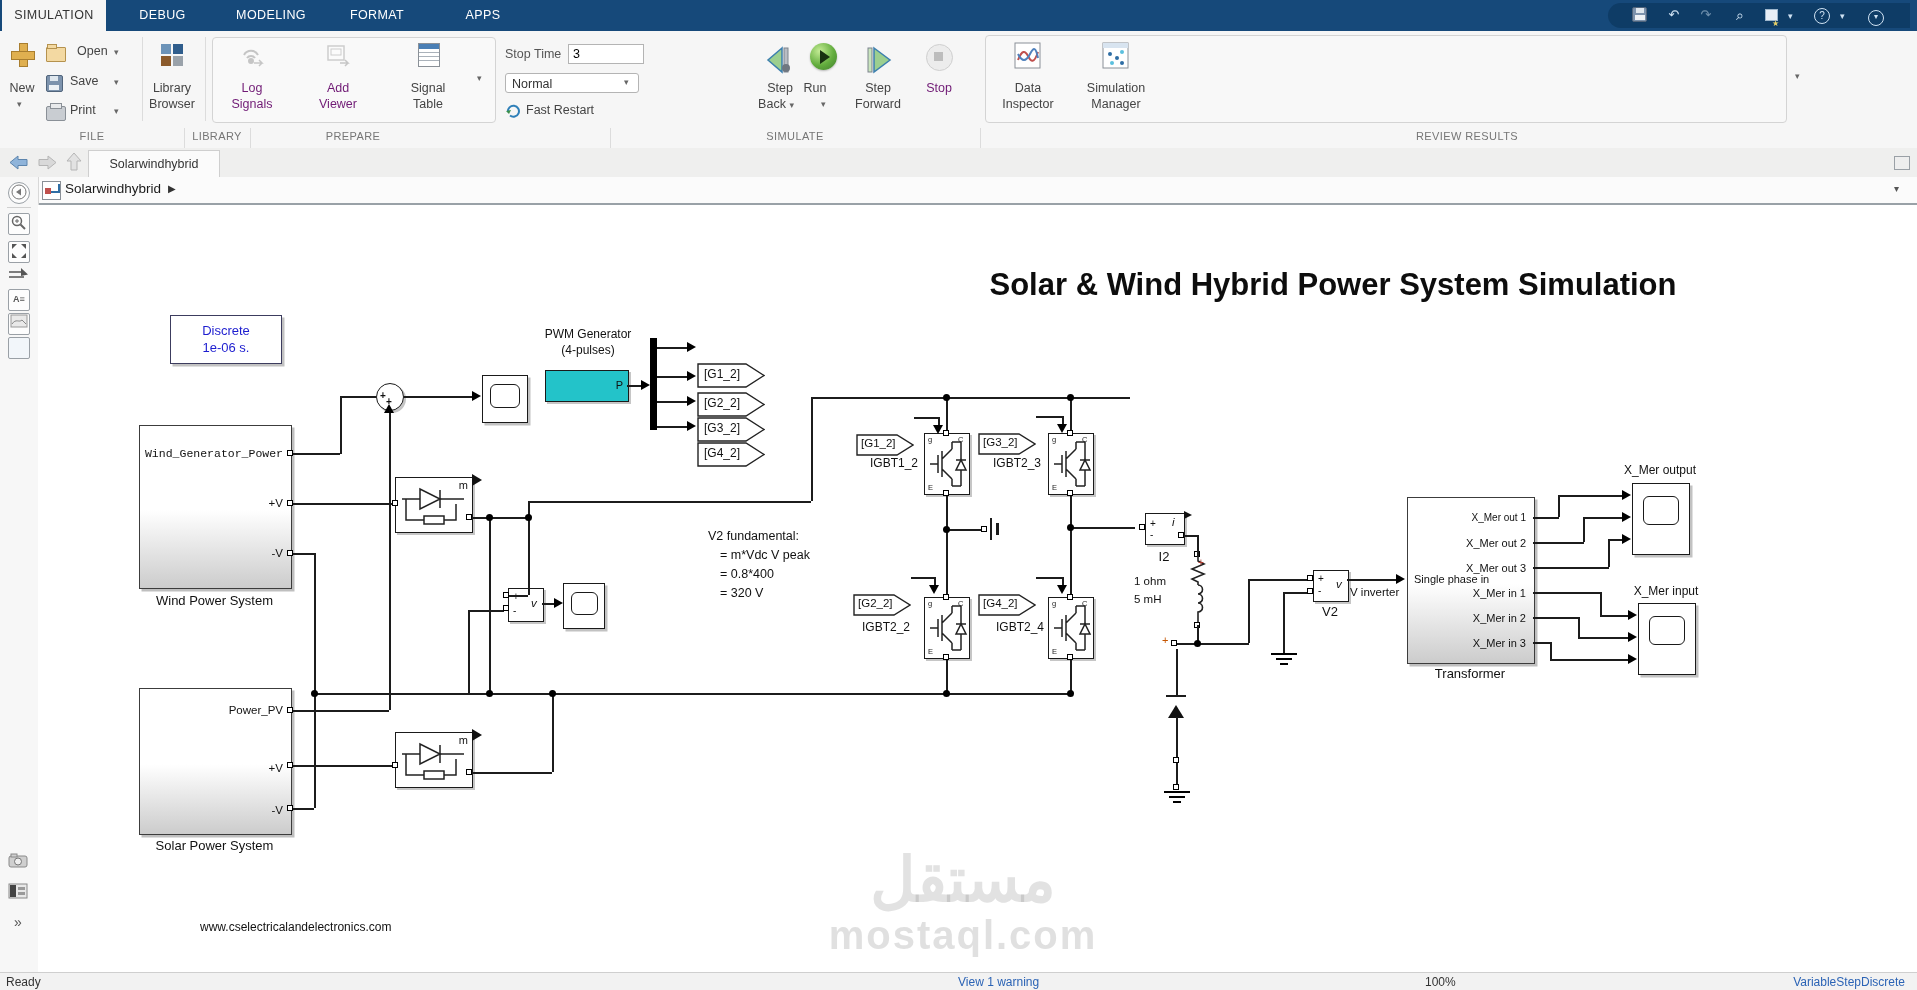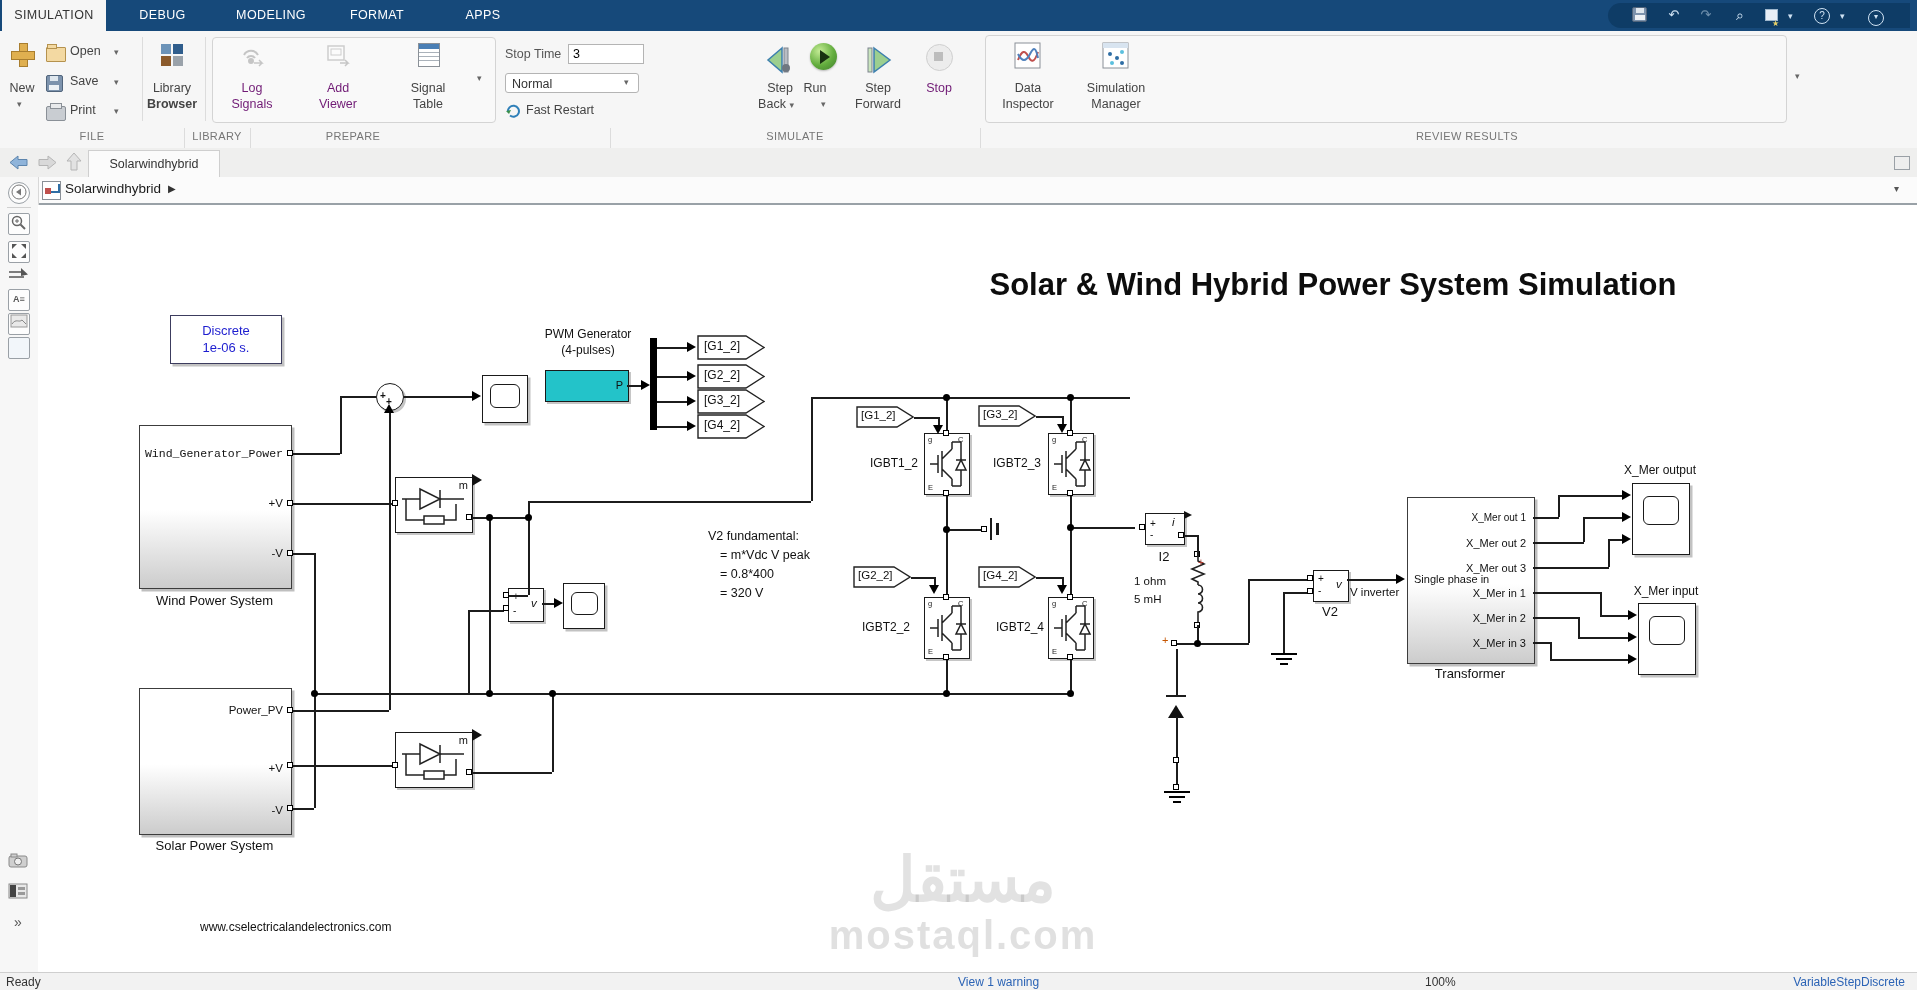--- a/index.html
+++ b/index.html
@@ -70,21 +70,21 @@
   .pportr{position:absolute;right:8px;font-size:11.5px;color:#111;white-space:nowrap;}
   .pportl{position:absolute;left:6px;font-size:11px;color:#111;white-space:nowrap;}
   .blklbl{position:absolute;font-size:13px;color:#111;text-align:center;white-space:nowrap;}
   .scope{position:absolute;background:#fff;border:1.7px solid #1a1a1a;box-shadow:2.5px 2.5px 0 #c2c2c2;}
   .scr{position:absolute;border:1.7px solid #1a1a1a;border-radius:6px;background:#fff;}
   .meas{position:absolute;background:#fff;border:1.5px solid #1a1a1a;box-shadow:2px 2px 0 #c6c6c6;}
   .meas span{position:absolute;font-size:10px;color:#111;}
   .meas .sig{font-style:italic;font-size:11.5px;}
   .sum{position:absolute;width:26px;height:26px;border:1.5px solid #1a1a1a;border-radius:50%;background:#fff;box-shadow:2px 2px 0 #c6c6c6;}
   .sum span{position:absolute;font-size:10px;font-weight:bold;color:#111;}
-  .tag{position:absolute;}
+  .tag{position:absolute;margin-top:28px;}
   .tag .tagtxt{position:absolute;left:7px;top:4px;font-size:12px;color:#111;}
   .tag.sm .tagtxt{left:5px;top:3px;font-size:11.5px;}
   .igbt{position:absolute;width:44px;height:60px;background:#fff;border:1.5px solid #1a1a1a;box-shadow:2px 2px 0 #c6c6c6;}
   .igbt span{position:absolute;font-size:7.5px;color:#222;}
   .iglbl{position:absolute;font-size:12px;color:#111;white-space:nowrap;}
   .diode{position:absolute;width:76px;height:54px;background:#fff;border:1.5px solid #1a1a1a;box-shadow:2px 2px 0 #c6c6c6;}
   .diode .m{position:absolute;right:4px;top:1px;font-size:11px;color:#111;}
   .chev{position:absolute;width:0;height:0;border:6px solid transparent;border-right:0;border-left:10px solid #111;}
   .pwm{position:absolute;width:82px;height:30px;background:#23c3c9;border:1.5px solid #1a1a1a;box-shadow:2px 2px 0 #c6c6c6;}
   .pwm span{position:absolute;right:5px;top:8px;font-size:11px;color:#111;}
@@ -131,38 +131,38 @@
 
   <div id="ribbon">
 
     <div class="icoplus" style="left:11px;top:12px;">
       <i style="left:8px;top:0;width:7px;height:22px;"></i>
         <i style="left:0;top:8px;width:22px;height:7px;"></i>
     </div>
     <div class="rlbl" style="left:0px;top:50px;width:44px;">New</div>
     <div class="caret" style="left:17px;top:68px;">▾</div>
     <div class="folder" style="left:46px;top:16px;"></div>
-    <div class="rlbl" style="left:70px;top:13px;">Open</div>
+    <div class="rlbl" style="left:77px;top:13px;">Open</div>
     <div class="caret" style="left:114px;top:16px;">▾</div>
     <div class="floppy" style="left:46px;top:44px;"></div>
     <div class="rlbl" style="left:70px;top:43px;">Save</div>
     <div class="caret" style="left:114px;top:46px;">▾</div>
     <div class="printer" style="left:46px;top:75px;"></div>
     <div class="rlbl" style="left:70px;top:72px;">Print</div>
     <div class="caret" style="left:114px;top:75px;">▾</div>
     <div class="vdiv" style="left:142px;"></div>
 
     <div class="libico" style="left:161px;top:13px;">
       <i style="left:0;top:0;background:#6c93b8;"></i>
         <i style="left:12px;top:0;background:#2f5d8c;"></i>
       <i style="left:0;top:12px;background:#8b5a2b;"></i>
         <i style="left:12px;top:12px;background:#9aa2aa;"></i>
     </div>
     <div class="rlbl" style="left:144px;top:50px;width:56px;">Library</div>
-    <div class="rlbl" style="left:144px;top:66px;width:56px;font-weight:bold;">Browser</div>
+    <div class="rlbl" style="left:144px;top:66px;width:56px;">Browser</div>
     <div class="vdiv" style="left:205px;"></div>
 
     <div class="grpframe" style="left:212px;top:6px;width:282px;height:84px;"></div>
     <div class="ghosted" style="position:absolute;left:238px;top:12px;">
       <svg width="28" height="26">
           <g fill="none" stroke="#5b8fc0" stroke-width="2">
             <path d="M6 12 a8 8 0 0 1 14 0"></path>
             <path d="M9 15 a5 5 0 0 1 8 0"></path>
             <circle cx="13" cy="18" r="2" fill="#5b8fc0"></circle>
           </g>

